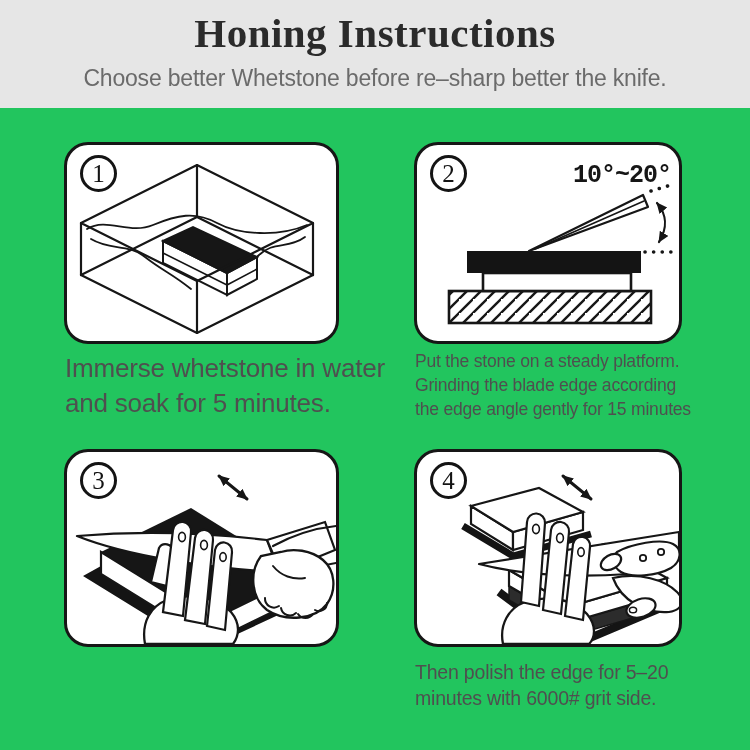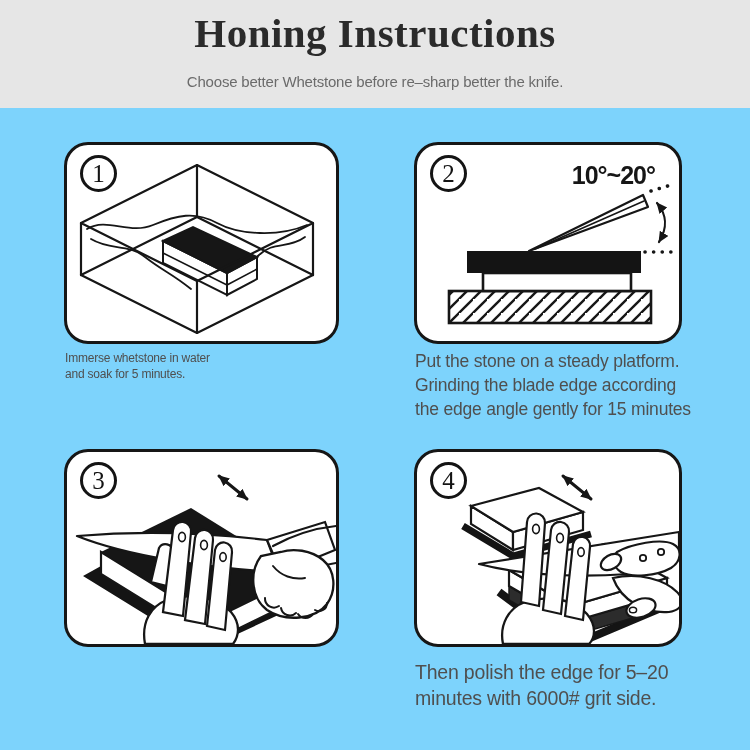--- a/index.html
+++ b/index.html
@@ -1,42 +1,42 @@
 <!DOCTYPE html>
 <html><head>
 <meta charset="utf-8">
 <style>
   html,body{margin:0;padding:0;background:#fff;}
-  .page{position:relative;width:750px;height:750px;background:#7dd3fc;overflow:hidden;
+  .page{position:relative;width:750px;height:750px;background:#22c55e;overflow:hidden;
         font-family:"Liberation Sans",sans-serif;}
   
   .header{position:absolute;top:0;left:0;width:750px;height:108px;background:#e6e6e6;text-align:center;}
   .title{margin:9px 0 1px;font-family:"Liberation Serif",serif;font-weight:700;
          font-size:41px;letter-spacing:0.5px;color:#2b2b2b;}
-  .subtitle{margin:16px;font-size:15px;letter-spacing:-0.2px;color:#6b6b6b;}
+  .subtitle{margin:8px;font-size:23px;letter-spacing:-0.2px;color:#6b6b6b;}
   
   .step{position:absolute;}
   .step-1{left:64px;top:142px;}
   .step-2{left:414px;top:142px;}
   .step-3{left:64px;top:449px;}
   .step-4{left:414px;top:449px;}
   .panel{position:relative;background:#fff;border:3px solid #161616;border-radius:24px;overflow:hidden;}
   .step-1 .panel,.step-3 .panel{width:269px;}
   .step-2 .panel,.step-4 .panel{width:262px;}
   .step-1 .panel,.step-2 .panel{height:196px;}
   .step-3 .panel,.step-4 .panel{height:192px;}
   .panel svg{position:absolute;left:0;top:0;width:100%;height:100%;}
   .badge{position:absolute;left:13px;top:10px;width:31px;height:31px;background:#fff;
          border:3px solid #141414;border-radius:50%;display:flex;align-items:center;justify-content:center;
          font-family:"Liberation Serif",serif;font-size:25px;color:#141414;z-index:2;}
-  .angle-label{position:absolute;top:16px;right:24px;font-size:25px;font-weight:700;
-               letter-spacing:-1px;color:#161616;z-index:2;}
+  .angle-label{position:absolute;top:16px;right:8px;font-size:25px;font-weight:700;
+               letter-spacing:-1px;color:#161616;z-index:2;font-family:Liberation Mono, monospace;}
   .caption{position:absolute;left:1px;width:345px;margin:0;white-space:pre-line;
            color:#4f4f4f;letter-spacing:-0.2px;}
-  .step-1 .caption{top:209px;font-size:12px;line-height:1.33;}
+  .step-1 .caption{top:209px;font-size:26px;line-height:1.33;}
   .step-2 .caption{top:207px;font-size:17.5px;line-height:1.38;}
   .step-3 .caption{top:211px;font-size:19px;line-height:1.38;}
   .step-4 .caption{top:211px;font-size:19.5px;line-height:1.33;}
   .ln{stroke:#161616;fill:none;stroke-linecap:round;stroke-linejoin:round;}
   .hidden-defs{position:absolute;width:0;height:0;}
 </style>
 </head>
 <body>
 
 <svg class="hidden-defs" aria-hidden="true">

